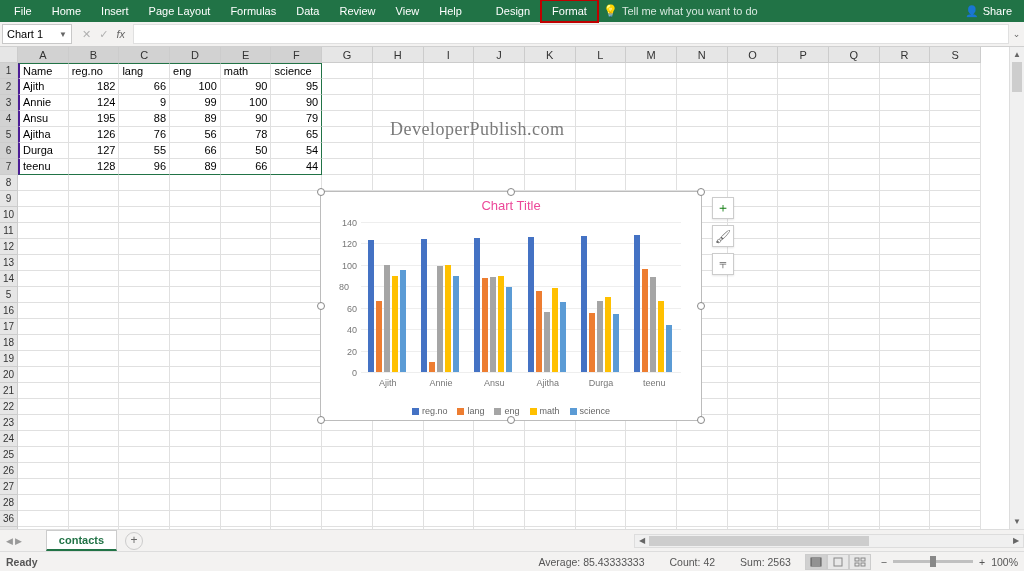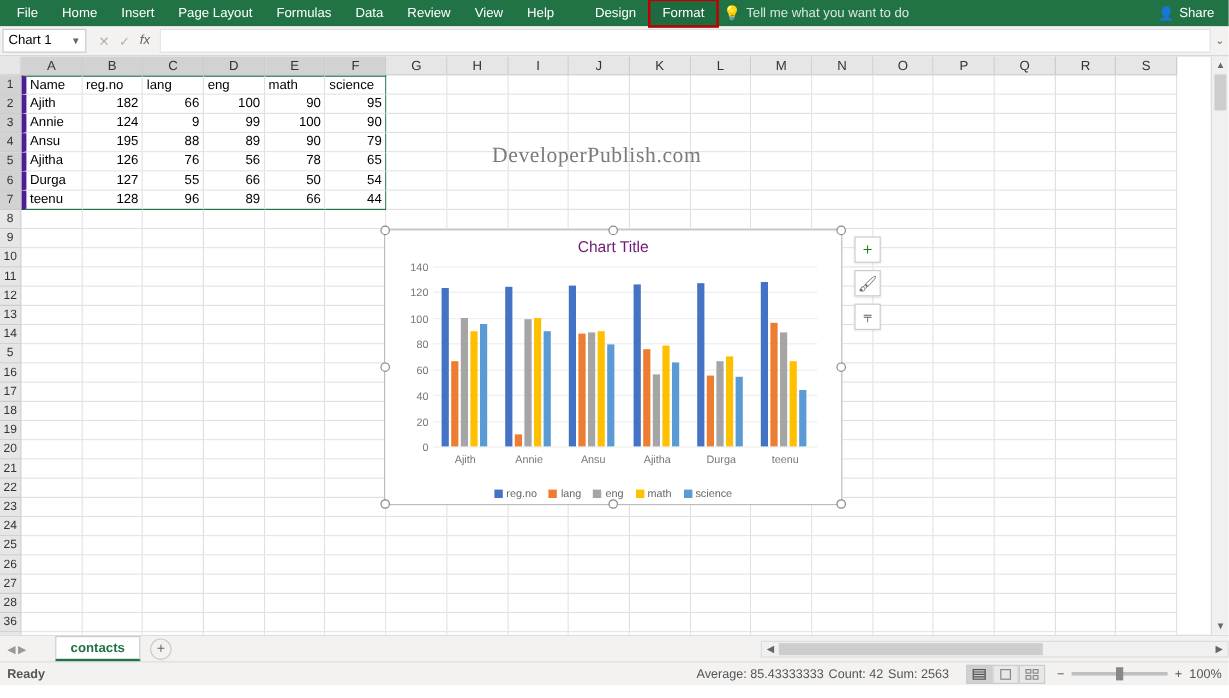--- a/index.html
+++ b/index.html
@@ -33,37 +33,37 @@
 .rowheader { height: 16px; background: #e6e6e6; border-right: 1px solid #ccc; border-bottom: 1px solid #ccc; font-size: 10px; text-align: center; line-height: 16px; color: #333; }
 .rowheader.sel { background: #d2d2d2; }
 
 .cells { position: absolute; left: 18px; top: 16px; }
 .cellrow { display: flex; height: 16px; }
 .cell { width: 50.7px; height: 16px; border-right: 1px solid #e0e0e0; border-bottom: 1px solid #e0e0e0; font-size: 11px; padding: 0 3px; line-height: 15px; background: #fff; overflow: hidden; white-space: nowrap; }
 .cell.hdr { background: #fff; }
 .cell.num { text-align: right; }
 .cell.selborder-t { border-top: 1px solid #217346; }
 .cell.selborder-b { border-bottom: 1px solid #217346; }
-.cell.selborder-l { border-left: 4px solid #4c1d95; }
+.cell.selborder-l { border-left: 2px solid #4c1d95; }
 .cell.selborder-r { border-right: 1px solid #217346; }
 
-.watermark { position: absolute; left: 410px; top: 72px; font-family: Georgia, serif; font-size: 18px; color: #7a7a7a; letter-spacing: 0.5px; }
+.watermark { position: absolute; left: 390px; top: 72px; font-family: Georgia, serif; font-size: 18px; color: #7a7a7a; letter-spacing: 0.5px; }
 
 
 .chart-container { position: absolute; left: 320px; top: 144px; width: 382px; height: 230px; background: #fff; border: 1px solid #bcbcbc; }
 .chart-handle { position: absolute; width: 8px; height: 8px; background: #fff; border: 1px solid #888; border-radius: 50%; }
 .ch-t { top: -4px; left: 50%; margin-left: -4px; }
 .ch-b { bottom: -4px; left: 50%; margin-left: -4px; }
 .ch-l { left: -4px; top: 50%; margin-top: -4px; }
 .ch-r { right: -4px; top: 50%; margin-top: -4px; }
 .ch-tl { top: -4px; left: -4px; }
 .ch-tr { top: -4px; right: -4px; }
 .ch-bl { bottom: -4px; left: -4px; }
 .ch-br { bottom: -4px; right: -4px; }
-.chart-title { text-align: center; font-size: 13px; color: #701a75; padding: 6px 0 2px; }
+.chart-title { text-align: center; font-size: 13px; color: #ec4899; padding: 6px 0 2px; }
 .chart-plot { position: absolute; left: 40px; top: 30px; width: 320px; height: 150px; }
 .chart-yaxis { position: absolute; left: 10px; top: 22px; width: 28px; height: 160px; }
 .ytick { position: absolute; right: 2px; font-size: 9px; color: #777; text-align: right; width: 26px; }
 .gridline { position: absolute; left: 0; width: 100%; border-top: 1px solid #eee; }
 .bars-group { position: absolute; bottom: 0; display: flex; gap: 2px; align-items: flex-end; }
 .bar { width: 6px; }
 .xlabel { position: absolute; font-size: 9px; color: #777; text-align: center; }
 .legend { position: absolute; bottom: 4px; left: 0; right: 0; display: flex; justify-content: center; gap: 10px; font-size: 9px; color: #666; }
 .legend-item { display: flex; align-items: center; gap: 3px; }
 .legend-sw { width: 7px; height: 7px; }
@@ -82,21 +82,21 @@
 .sheet-tab { padding: 3px 12px; background: #fff; border: 1px solid #ccc; border-bottom: 2px solid #217346; color: #217346; font-weight: 600; }
 .sheet-add { width: 18px; height: 18px; border: 1px solid #ccc; border-radius: 50%; text-align: center; line-height: 15px; margin-left: 8px; color: #666; font-size: 12px; }
 .hscroll { margin-left: auto; width: 390px; height: 14px; background: #f0f0f0; border: 1px solid #ddd; display: flex; align-items: center; }
 .hscroll .lbtn, .hscroll .rbtn { width: 14px; text-align: center; font-size: 8px; color: #666; }
 .hscroll .track { flex: 1; position: relative; height: 10px; }
 .hscroll .thumb { position: absolute; left: 0; width: 220px; height: 10px; background: #cdcdcd; }
 
 
 .statusbar { height: 20px; background: #f3f2f1; border-top: 1px solid #ddd; display: flex; align-items: center; font-size: 10.5px; color: #555; padding: 0 6px; }
 .statusbar .ready { color: #555; font-weight: bold; }
-.statusbar .stats { margin-left: auto; display: flex; gap: 4px; align-items: center; }
+.statusbar .stats { margin-left: auto; display: flex; gap: 25px; align-items: center; }
 .view-btns { display: flex; gap: 0; margin-left: 14px; }
 .view-btn { width: 22px; height: 16px; border: 1px solid #ccc; background: #e8e8e8; display:flex; align-items:center; justify-content:center; }
 .view-btn.active { background: #d0d0d0; }
 .view-btn svg { width: 12px; height: 10px; }
 .zoom { display: flex; align-items: center; gap: 6px; margin-left: 10px; }
 .zoom .slider { width: 80px; height: 3px; background: #c0c0c0; position: relative; }
 .zoom .slider .tick { position: absolute; left: 50%; top: -3px; width: 1px; height: 9px; background: #888; }
 .zoom .slider .knob { position: absolute; left: 50%; top: -4px; width: 6px; height: 11px; background: #888; margin-left: -3px; }
 </style>
 </head>
@@ -835,21 +835,21 @@
     <div class="chart-handle ch-r"></div>
     <div class="chart-handle ch-bl"></div>
     <div class="chart-handle ch-b"></div>
     <div class="chart-handle ch-br"></div>
     <div class="chart-title">Chart Title</div>
     <div class="chart-yaxis" id="yaxis">
         <div class="ytick" style="top: 154px;">0</div>
         <div class="ytick" style="top: 132.571px;">20</div>
         <div class="ytick" style="top: 111.143px;">40</div>
         <div class="ytick" style="top: 89.7143px;">60</div>
-        <div class="ytick" style="top: 68.2857px;">80</div>
+        <div class="ytick" style="top: 68.2857px; text-align: center;">80</div>
         <div class="ytick" style="top: 46.8571px;">100</div>
         <div class="ytick" style="top: 25.4286px;">120</div>
         <div class="ytick" style="top: 4px;">140</div>
       </div>
     <div class="chart-plot" id="plot">
         <div class="gridline" style="top: 150px;"></div>
         <div class="gridline" style="top: 128.571px;"></div>
         <div class="gridline" style="top: 107.143px;"></div>
         <div class="gridline" style="top: 85.7143px;"></div>
         <div class="gridline" style="top: 64.2857px;"></div>

